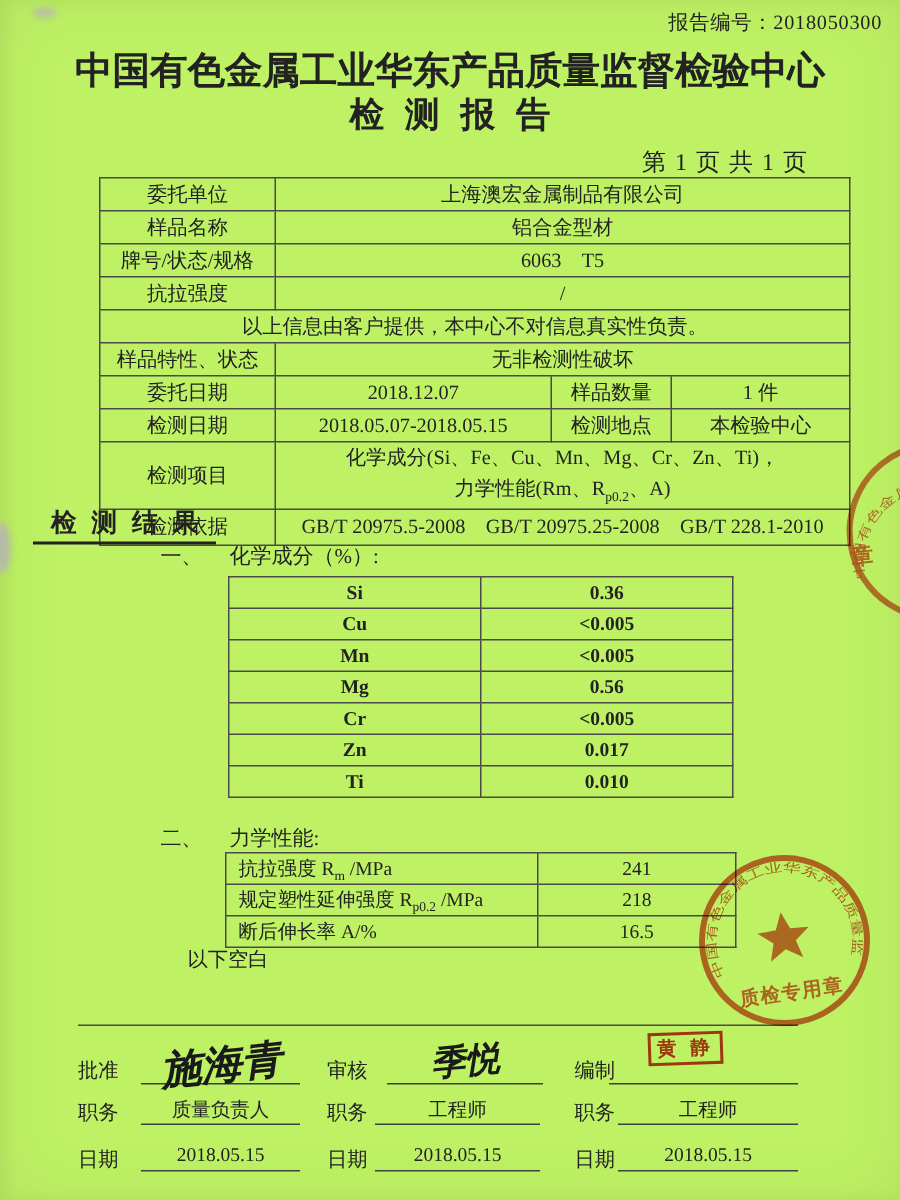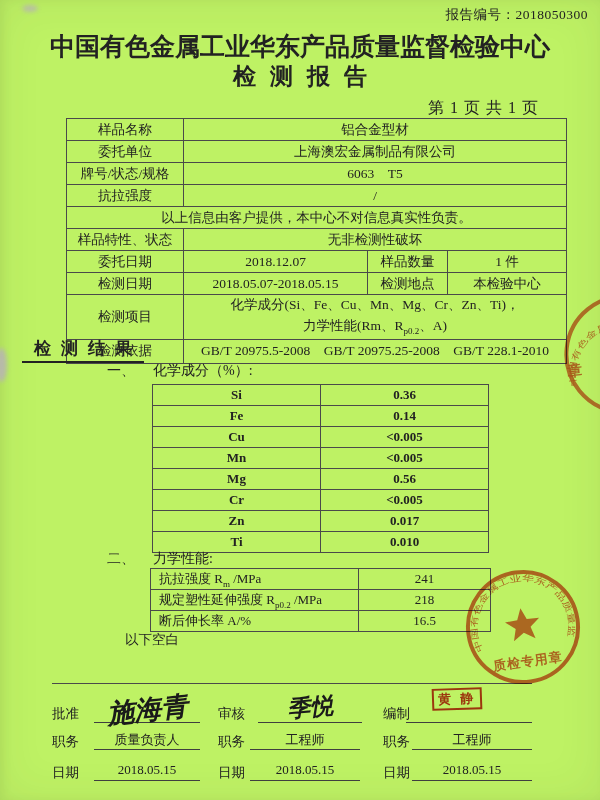--- a/index.html
+++ b/index.html
@@ -67,26 +67,26 @@
 
   <table class="abs info-table">
     <colgroup>
         <col style="width:117px">
         <col style="width:184px">
         <col style="width:80px">
         <col style="width:119px">
       </colgroup>
     <tbody>
         <tr>
+      <td>委托单位</td>
+      <td colspan="3">上海澳宏金属制品有限公司</td>
+    </tr>
+    <tr>
       <td>样品名称</td>
       <td colspan="3">铝合金型材</td>
-    </tr>
-    <tr>
-      <td>委托单位</td>
-      <td colspan="3">上海澳宏金属制品有限公司</td>
     </tr>
     <tr>
       <td>牌号/状态/规格</td>
       <td colspan="3">6063　T5</td>
     </tr>
     <tr>
       <td>抗拉强度</td>
       <td colspan="3">/</td>
     </tr>
     <tr>
@@ -132,24 +132,20 @@
 
   <table class="abs chem-table">
     <colgroup>
         <col style="width:168px">
         <col style="width:168px">
       </colgroup>
     <tbody>
         <tr>
           <td>Si</td>
           <td>0.36</td>
-        </tr>
-    <tr>
-          <td>Fe</td>
-          <td>0.14</td>
         </tr>
     <tr>
           <td>Cu</td>
           <td>&lt;0.005</td>
         </tr>
     <tr>
           <td>Mn</td>
           <td>&lt;0.005</td>
         </tr>
     <tr>

